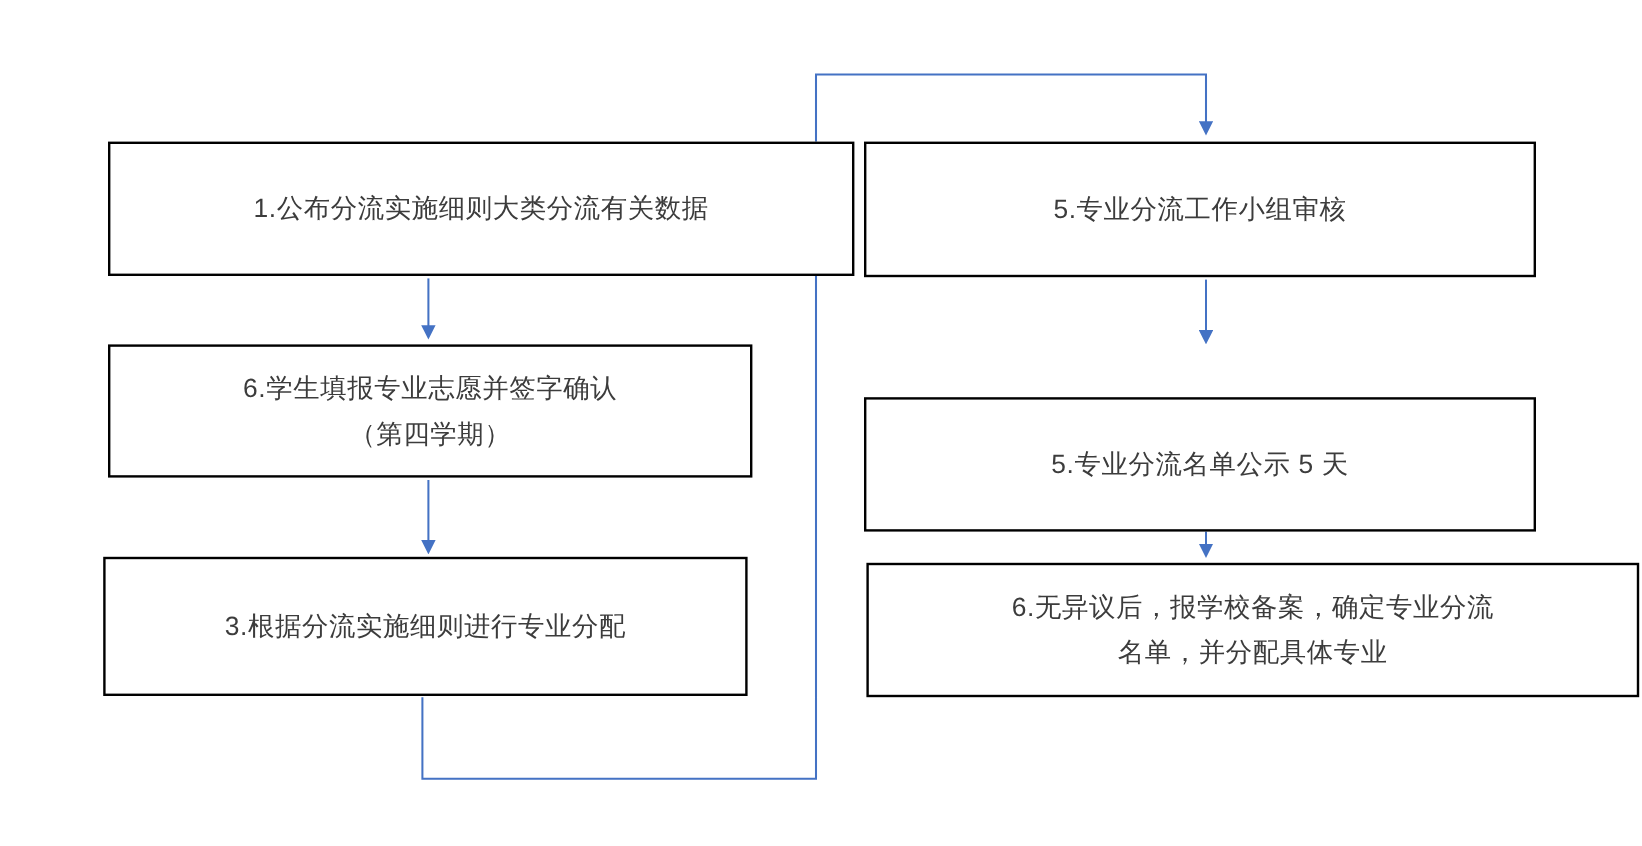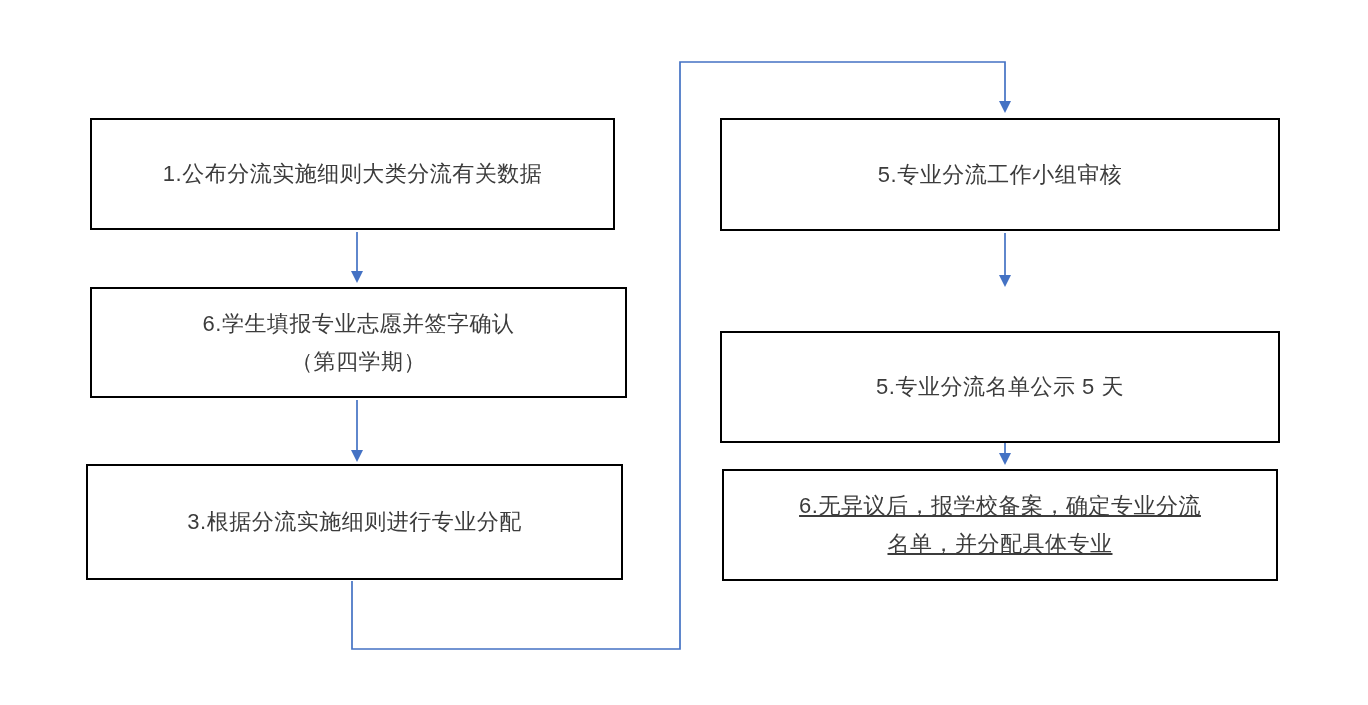--- a/index.html
+++ b/index.html
@@ -23,26 +23,26 @@
     display: flex;
     align-items: center;
     justify-content: center;
     text-align: center;
     color: var(--text-color, #3c3c3c);
     font-size: 22px;
     line-height: 38px;
     white-space: pre-line;
     letter-spacing: 0.5px;
   }
-  .box-1 { left: 90px;  top: 118px; width: 525px; height: 112px; }
+  .box-1 { left: 90px;  top: 118px; width: 622px; height: 112px; }
   .box-2 { left: 90px;  top: 287px; width: 537px; height: 111px; }
   .box-3 { left: 86px;  top: 464px; width: 537px; height: 116px; }
   .box-4 { left: 720px; top: 118px; width: 560px; height: 113px; }
   .box-5 { left: 720px; top: 288px; width: 560px; height: 112px; margin-top: 43px; }
-  .box-6 { left: 722px; top: 469px; width: 556px; height: 112px; text-decoration: underline; }
+  .box-6 { left: 722px; top: 469px; width: 644px; height: 112px; }
   svg.wires {
     position: absolute;
     left: 0;
     top: 0;
     pointer-events: none;
   }
   .wire {
     fill: none;
     stroke: var(--accent, #4472c4);
     stroke-width: 1.7px;

